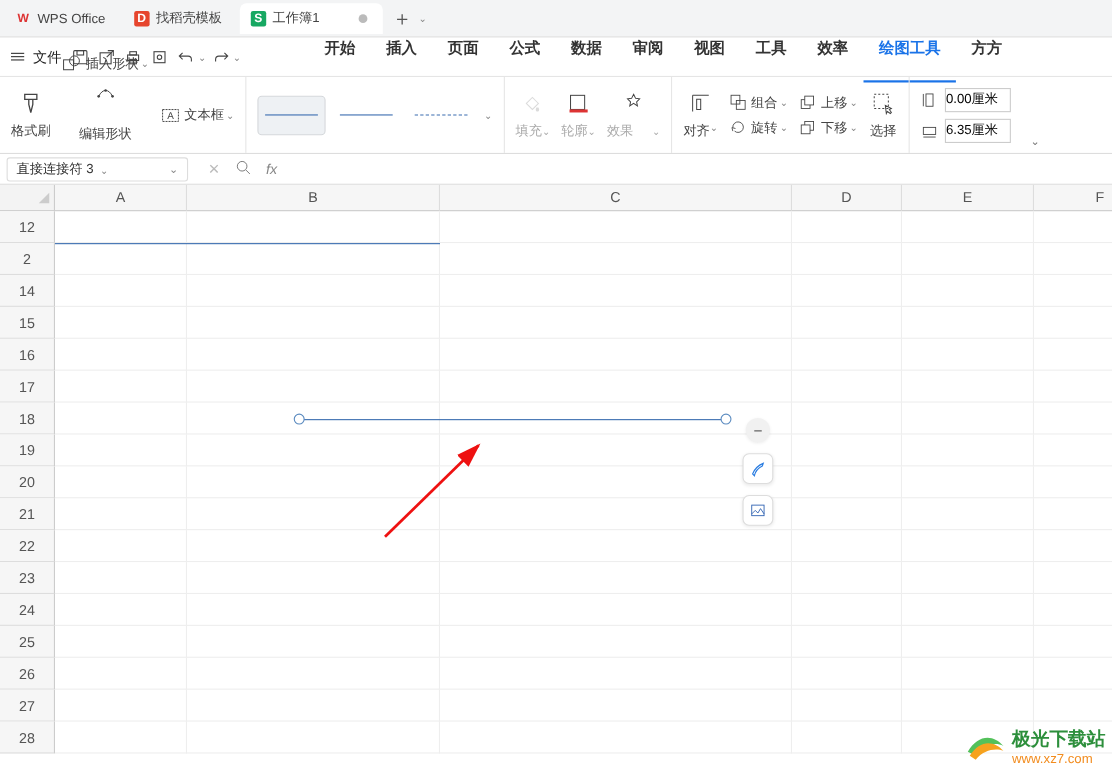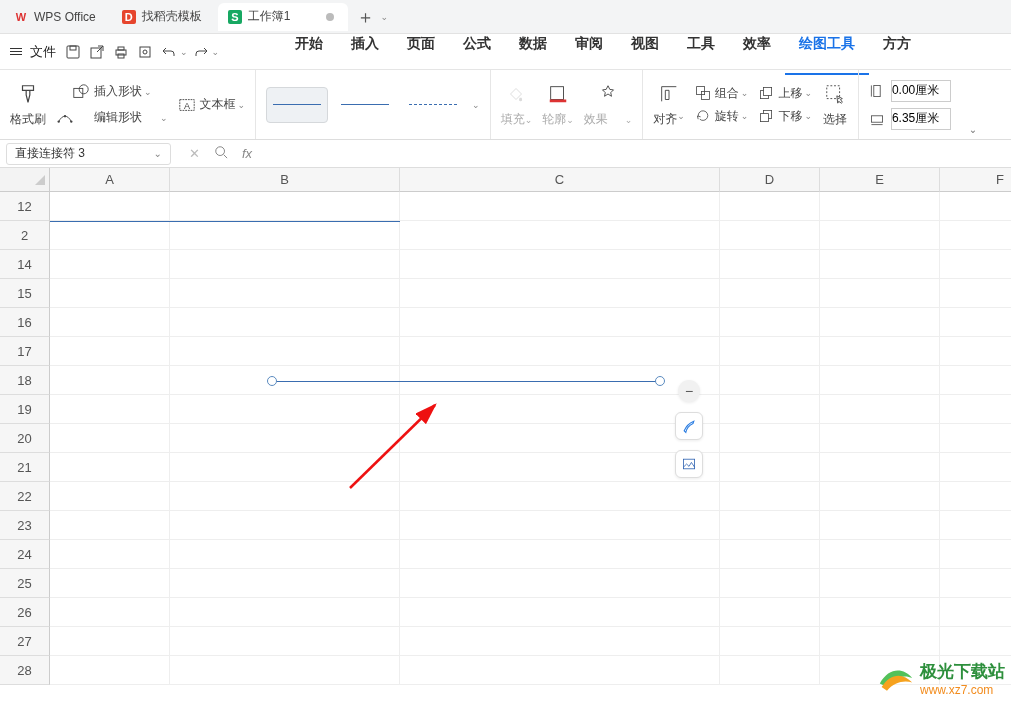--- a/index.html
+++ b/index.html
@@ -184,21 +184,21 @@
       <div class="rcol" style="flex-direction:row;gap:4px">
         <span class="icon" style="width:18px;height:18px">
           <svg width="18" height="18" viewBox="0 0 20 20">
               <rect x="2" y="6" width="10" height="10" fill="none" stroke="#444"></rect>
               <circle cx="13" cy="7" r="5" fill="none" stroke="#444"></circle>
             </svg>
         </span>
         <span>插入形状</span>
         <span class="caret">⌄</span>
       </div>
-      <div class="rcol" style="flex-direction:row;gap:20px">
+      <div class="rcol" style="flex-direction:column;gap:20px">
         <span class="icon" style="width:18px;height:18px">
           <svg width="18" height="18" viewBox="0 0 20 20">
               <path d="M3 14c4-8 10-8 14 0" fill="none" stroke="#444"></path>
               <circle cx="3" cy="14" r="1.3" fill="#444"></circle>
               <circle cx="17" cy="14" r="1.3" fill="#444"></circle>
               <circle cx="10" cy="8" r="1.3" fill="#444"></circle>
             </svg>
         </span>
         <span>编辑形状</span>
         <span class="caret">⌄</span>

